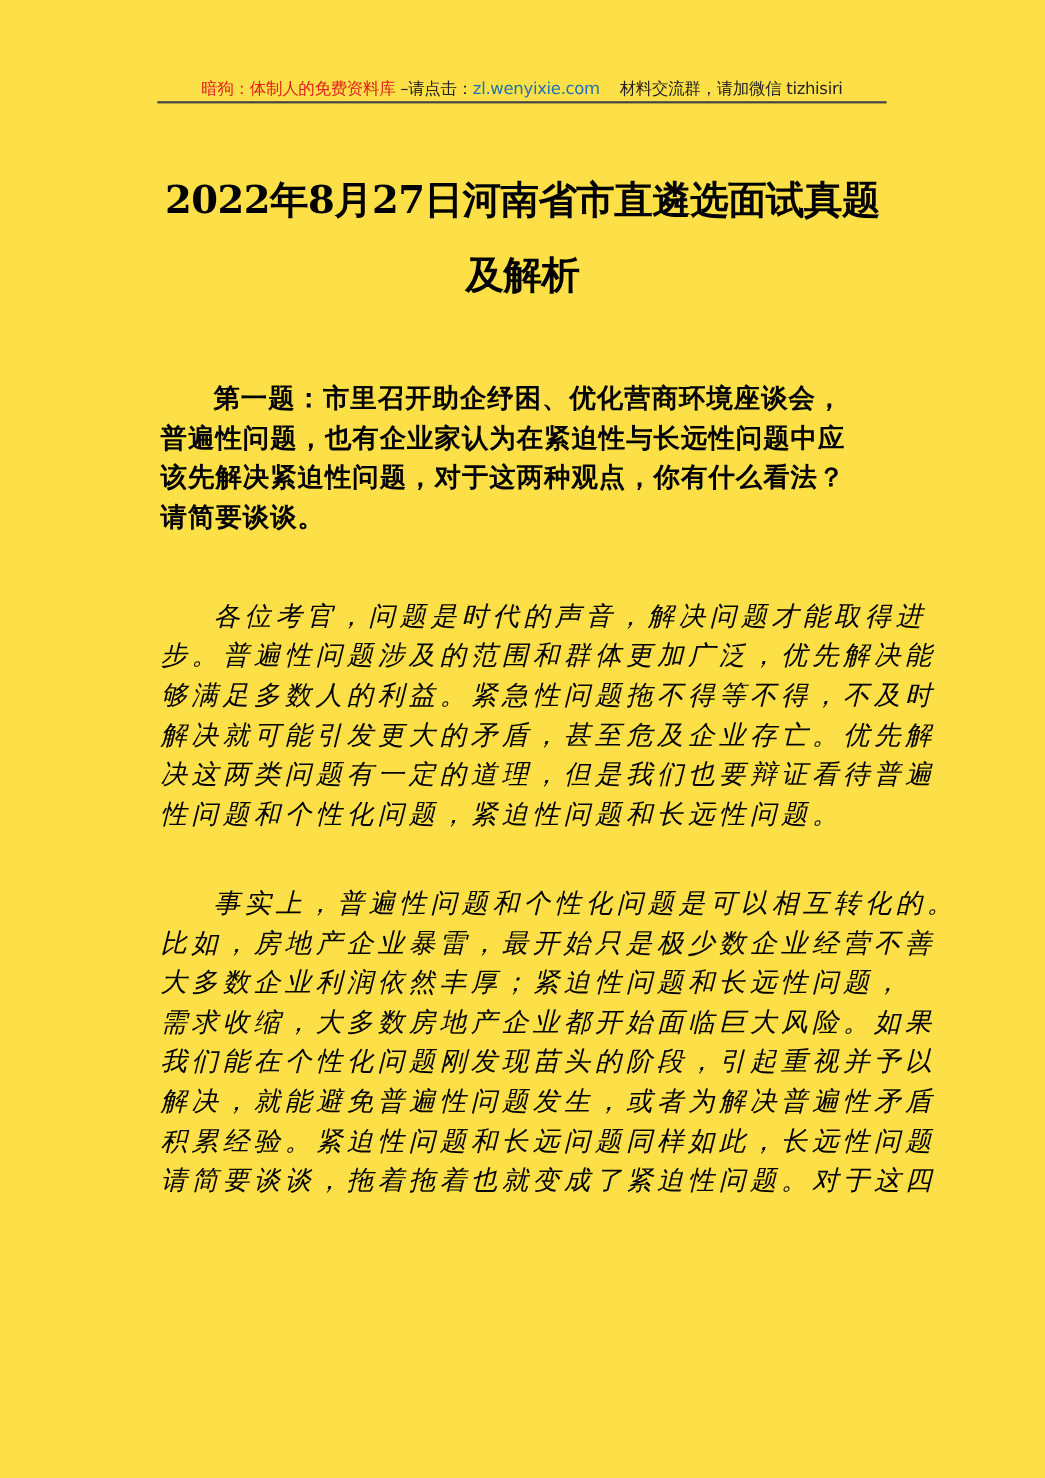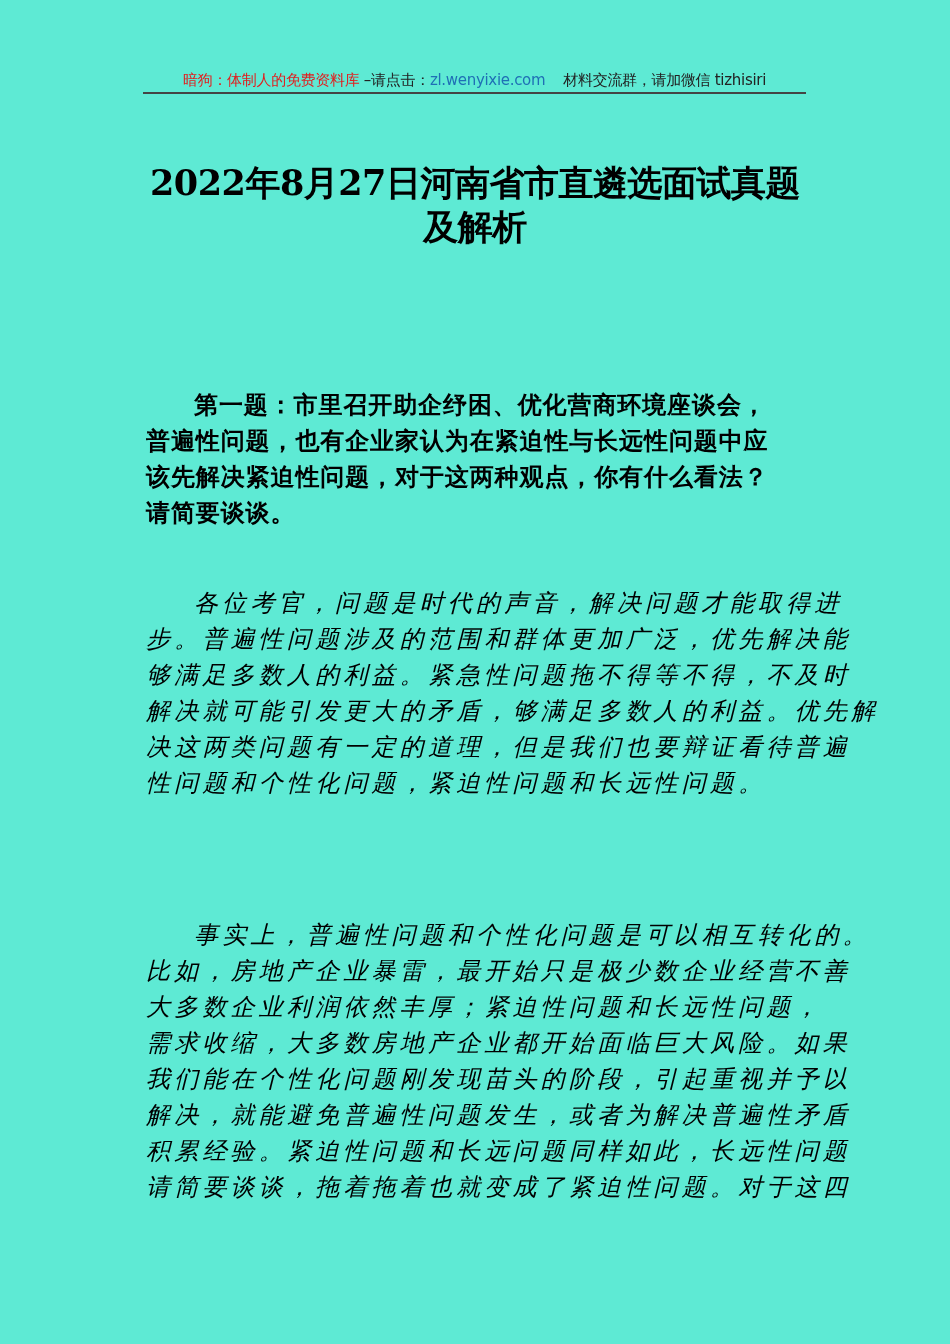--- a/index.html
+++ b/index.html
@@ -13,21 +13,21 @@
       position: relative;
       overflow: hidden;
       font-family: "DejaVu Sans", sans-serif;
       color: #000;
     }
     .page {
       position: absolute;
       left: 0; top: 0;
       width: 950px;
       height: 1344px;
-      background: #5eead4;
+      background: #fde047;
     }
     .header {
       position: absolute;
       left: 143px;
       top: 69px;
       width: 663px;
       height: 22px;
       font-size: 15px;
       line-height: 22px;
       white-space: nowrap;
@@ -52,28 +52,27 @@
       left: 100px;
       width: 750px;
       text-align: center;
       font-family: "DejaVu Serif", serif;
       font-size: 35px;
       font-weight: bold;
       letter-spacing: -0.5px;
       white-space: nowrap;
     }
     .title.l1 { top: 158px; line-height: 50px; }
-    .title.l2 { top: 202px; line-height: 50px; }
+    .title.l2 { top: 226px; line-height: 50px; }
     .body-block {
       position: absolute;
       left: 146px;
       width: 660px;
       font-size: 24px;
       line-height: 36px;
-      margin-top: 43px;
     }
     .line {
       height: 36px;
       white-space: nowrap;
       overflow: visible;
     }
     .q .line { font-weight: bold; letter-spacing: 0.9px; }
     .a .line { letter-spacing: 4.2px; font-weight: normal; font-style: italic; }
     .indent { padding-left: 48px; }
   </style>
@@ -95,26 +94,26 @@
     <div class="line indent">第一题：市里召开助企纾困、优化营商环境座谈会，</div>
     <div class="line">普遍性问题，也有企业家认为在紧迫性与长远性问题中应</div>
     <div class="line">该先解决紧迫性问题，对于这两种观点，你有什么看法？</div>
     <div class="line">请简要谈谈。</div>
   </div>
 
   <div class="body-block a" style="top:542px;">
     <div class="line indent">各位考官，问题是时代的声音，解决问题才能取得进</div>
     <div class="line">步。普遍性问题涉及的范围和群体更加广泛，优先解决能</div>
     <div class="line">够满足多数人的利益。紧急性问题拖不得等不得，不及时</div>
-    <div class="line">解决就可能引发更大的矛盾，够满足多数人的利益。优先解</div>
+    <div class="line">解决就可能引发更大的矛盾，甚至危及企业存亡。优先解</div>
     <div class="line">决这两类问题有一定的道理，但是我们也要辩证看待普遍</div>
     <div class="line">性问题和个性化问题，紧迫性问题和长远性问题。</div>
   </div>
 
-  <div class="body-block a" style="top:874px;text-align:center;">
+  <div class="body-block a" style="top:803px;text-align:center;">
     <div class="line indent">事实上，普遍性问题和个性化问题是可以相互转化的。</div>
     <div class="line">比如，房地产企业暴雷，最开始只是极少数企业经营不善</div>
     <div class="line">大多数企业利润依然丰厚；紧迫性问题和长远性问题，</div>
     <div class="line">需求收缩，大多数房地产企业都开始面临巨大风险。如果</div>
     <div class="line">我们能在个性化问题刚发现苗头的阶段，引起重视并予以</div>
     <div class="line">解决，就能避免普遍性问题发生，或者为解决普遍性矛盾</div>
     <div class="line">积累经验。紧迫性问题和长远问题同样如此，长远性问题</div>
     <div class="line">请简要谈谈，拖着拖着也就变成了紧迫性问题。对于这四</div>
   </div>
 

